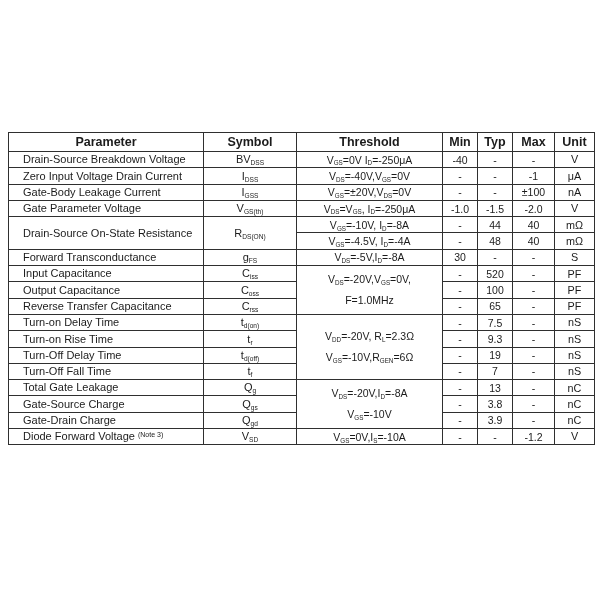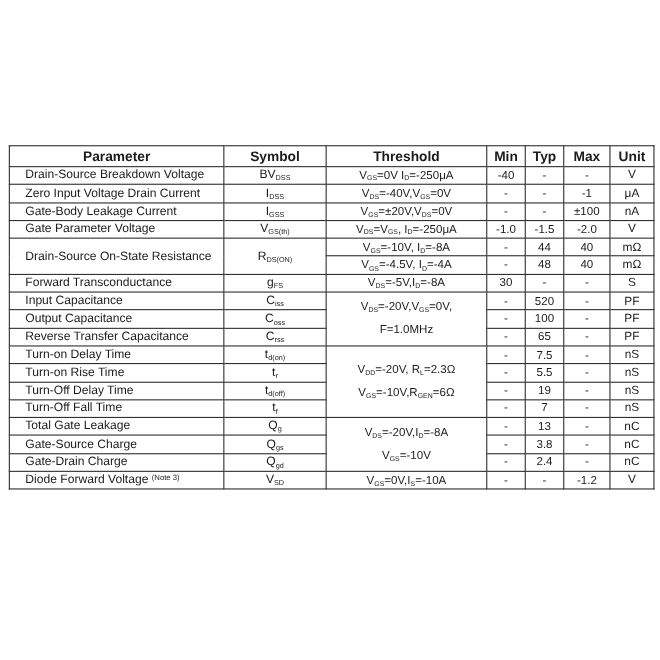--- a/index.html
+++ b/index.html
@@ -161,21 +161,21 @@
           </td>
           <td class="col-min">-</td>
           <td class="col-typ">7.5</td>
           <td class="col-max">-</td>
           <td class="col-unit">nS</td>
         </tr>
         <tr>
           <td class="col-parameter">Turn-on Rise Time</td>
           <td class="col-symbol">t<sub>r</sub></td>
           <td class="col-min">-</td>
-          <td class="col-typ">5.5</td>
+          <td class="col-typ">9.3</td>
           <td class="col-max">-</td>
           <td class="col-unit">nS</td>
         </tr>
         <tr>
           <td class="col-parameter">Turn-Off Delay Time</td>
           <td class="col-symbol">t<sub>d(off)</sub></td>
           <td class="col-min">-</td>
           <td class="col-typ">19</td>
           <td class="col-max">-</td>
           <td class="col-unit">nS</td>
@@ -205,21 +205,21 @@
           <td class="col-symbol">Q<sub>gs</sub></td>
           <td class="col-min">-</td>
           <td class="col-typ">3.8</td>
           <td class="col-max">-</td>
           <td class="col-unit">nC</td>
         </tr>
         <tr>
           <td class="col-parameter">Gate-Drain Charge</td>
           <td class="col-symbol">Q<sub>gd</sub></td>
           <td class="col-min">-</td>
-          <td class="col-typ">2.4</td>
+          <td class="col-typ">3.9</td>
           <td class="col-max">-</td>
           <td class="col-unit">nC</td>
         </tr>
         <tr>
           <td class="col-parameter">Diode Forward Voltage <sup>(Note 3)</sup></td>
           <td class="col-symbol">V<sub>SD</sub></td>
           <td class="col-condition">V<sub>GS</sub>=0V,I<sub>S</sub>=-10A</td>
           <td class="col-min">-</td>
           <td class="col-typ">-</td>
           <td class="col-max">-1.2</td>

